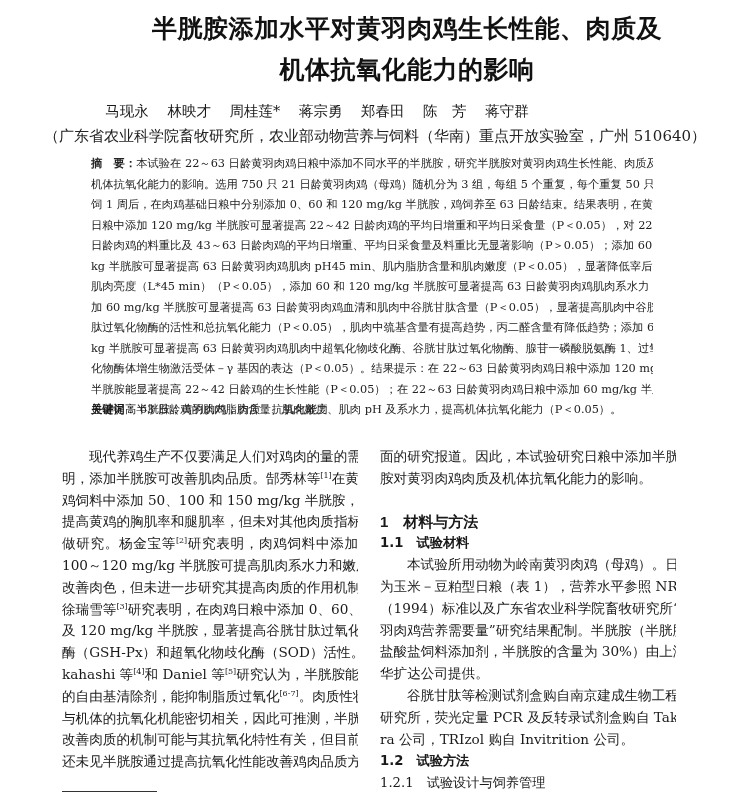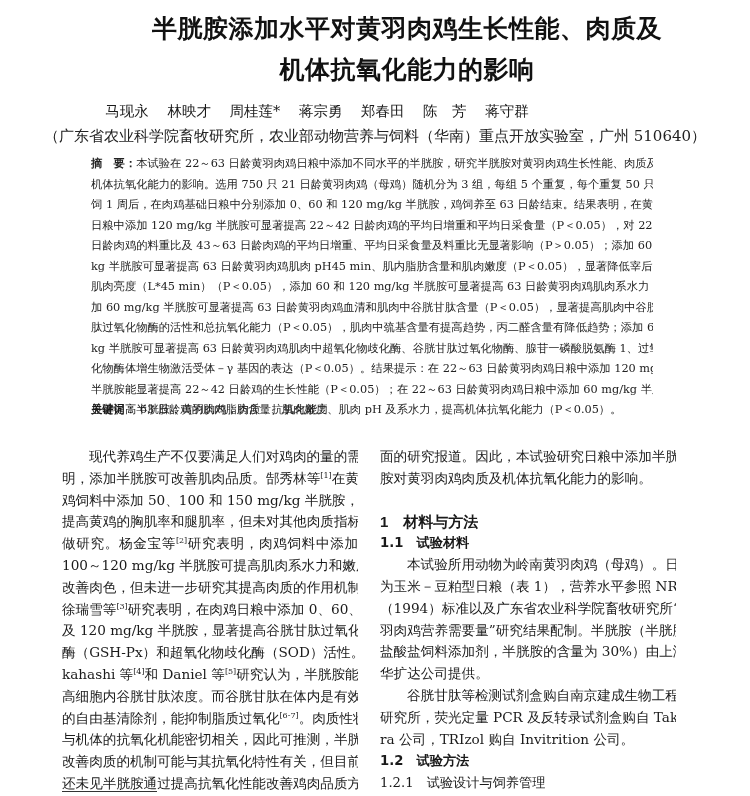--- a/index.html
+++ b/index.html
@@ -90,21 +90,20 @@
   <span class="line">明，添加半胱胺可改善肌肉品质。郜秀林等<sup>[1]</sup>在黄</span>
   <span class="line">鸡饲料中添加 50、100 和 150 mg/kg 半胱胺，可以</span>
   <span class="line">提高黄鸡的胸肌率和腿肌率，但未对其他肉质指标</span>
   <span class="line">做研究。杨金宝等<sup>[2]</sup>研究表明，肉鸡饲料中添加</span>
   <span class="line">100～120 mg/kg 半胱胺可提高肌肉系水力和嫩度，</span>
   <span class="line">改善肉色，但未进一步研究其提高肉质的作用机制。</span>
   <span class="line">徐瑞雪等<sup>[3]</sup>研究表明，在肉鸡日粮中添加 0、60、90</span>
   <span class="line">及 120 mg/kg 半胱胺，显著提高谷胱甘肽过氧化物</span>
   <span class="line">酶（GSH-Px）和超氧化物歧化酶（SOD）活性。Ta-</span>
   <span class="line">kahashi 等<sup>[4]</sup>和 Daniel 等<sup>[5]</sup>研究认为，半胱胺能提</span>
-  <span class="line">高细胞内谷胱甘肽浓度。而谷胱甘肽在体内是有效</span>
   <span class="line">的自由基清除剂，能抑制脂质过氧化<sup>[6-7]</sup>。肉质性状</span>
   <span class="line">与机体的抗氧化机能密切相关，因此可推测，半胱胺</span>
   <span class="line">改善肉质的机制可能与其抗氧化特性有关，但目前</span>
   <span class="line">还未见半胱胺通过提高抗氧化性能改善鸡肉品质方</span>
 </div>
 
 <div class="col" id="col-right">
   <span class="line">面的研究报道。因此，本试验研究日粮中添加半胱</span>
   <span class="line last">胺对黄羽肉鸡肉质及机体抗氧化能力的影响。</span>
   <div class="gap"></div>

